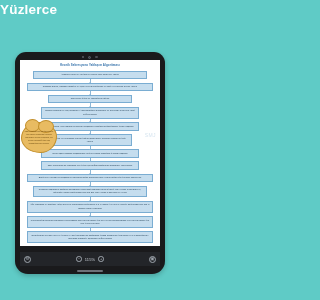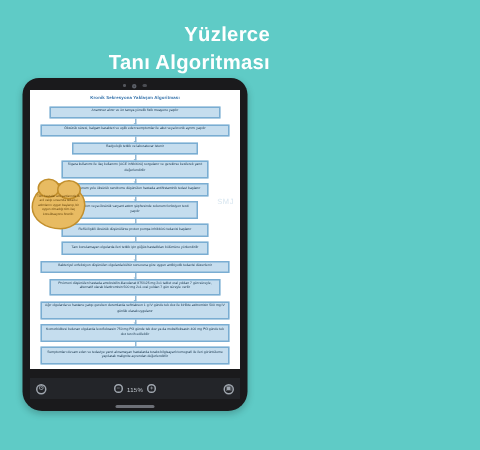--- a/index.html
+++ b/index.html
@@ -20,22 +20,22 @@
     background: #5fcbc6;
     overflow: hidden;
   }
 
   
   .header {
     position: absolute;
     top: 0;
     left: 0;
     width: 180px;
-    padding-top: 13px;
-    text-align: right;
+    padding-top: 0;
+    text-align: left;
     z-index: 5;
   }
   .header-line {
     color: #ffffff;
     font-weight: bold;
     letter-spacing: 0.2px;
     line-height: 1.42;
   }
   .header-line1 { font-size: 13.5px; }
   .header-line2 { font-size: 13.5px; }
@@ -275,21 +275,20 @@
     background: #6d7077;
   }
 </style>
 </head>
 <body>
 
 <div class="screen">
 
   <div class="header">
     <div class="header-line header-line1">Yüzlerce</div>
-    <div class="header-line header-line2">Tanı Algoritması</div>
   </div>
 
   <div class="tablet">
 
     <div class="tablet-sensors">
       <span class="sensor-dot"></span>
       <span class="sensor-cam"></span>
       <span class="sensor-slot"></span>
     </div>
 

